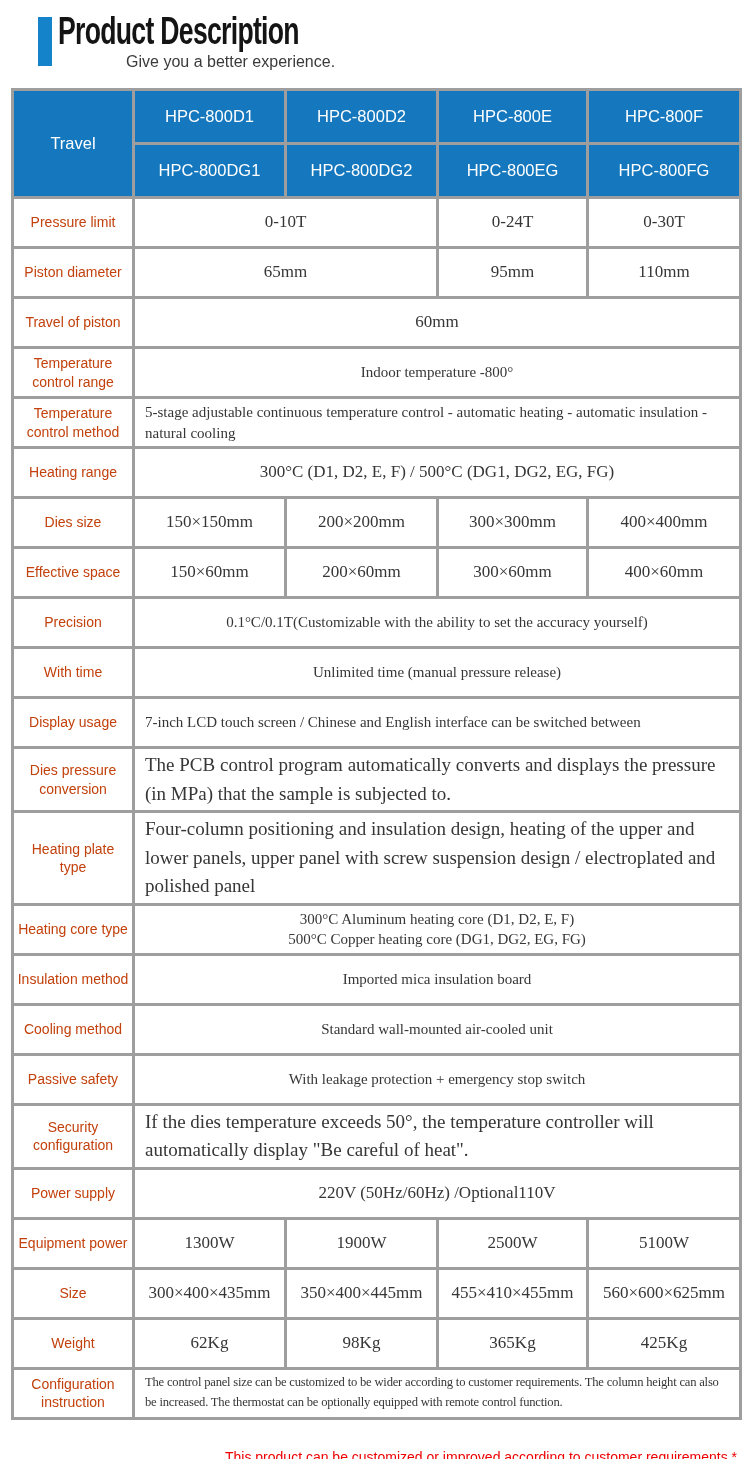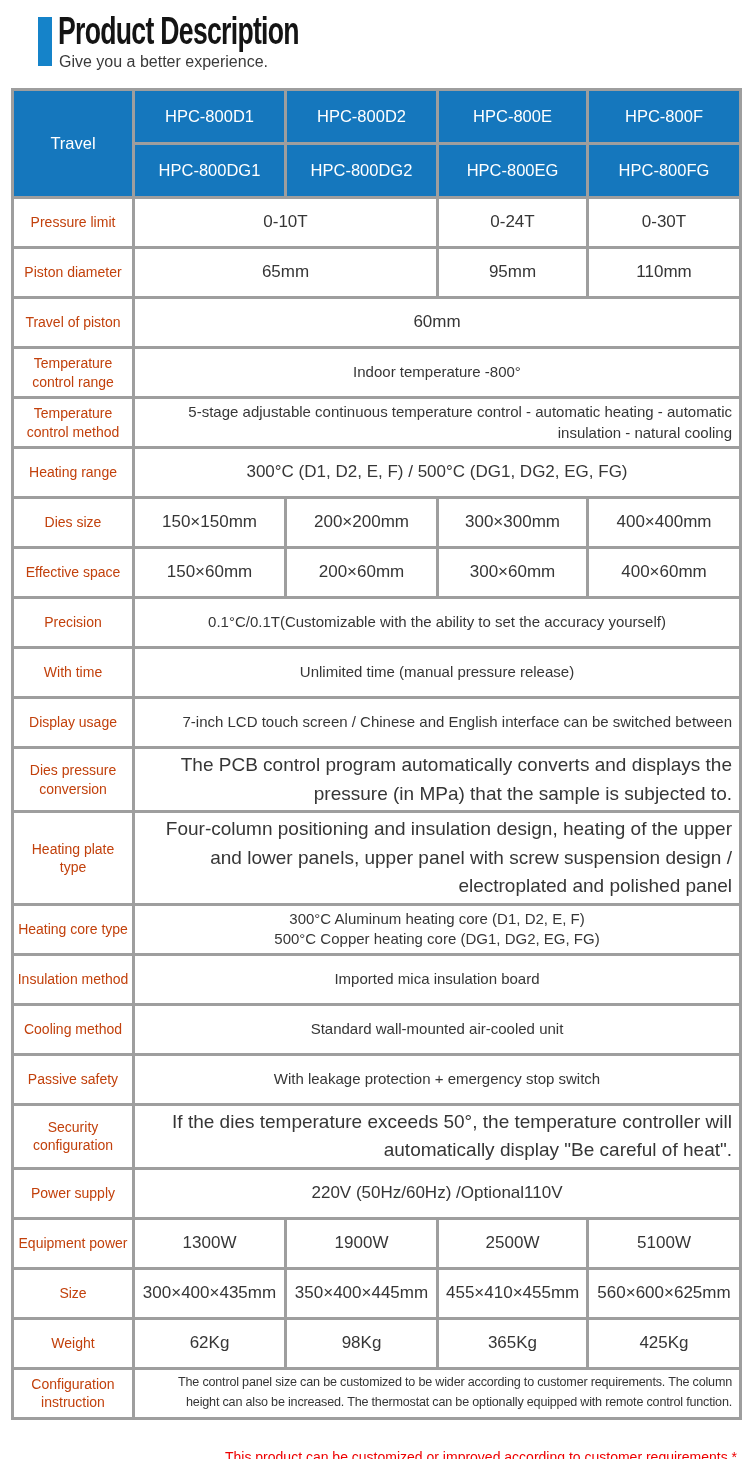--- a/index.html
+++ b/index.html
@@ -14,21 +14,21 @@
   body{
     width:750px;height:1459px;background:#ffffff;
     font-family:"Liberation Sans",sans-serif;color:var(--text_dark);
     overflow:hidden;
   }
   .page{padding:10px 11px 0 11px;}
 
   
   .hdr{display:flex;align-items:flex-start;margin:2px 0 14px 27px;height:62px;}
   .accent-bar{width:14px;height:49px;background:var(--bar_blue);margin-top:5px;flex:0 0 auto;}
-  .hdr-text{margin-left:6px;}
+  .hdr-text{margin-left:6px;text-align:center;}
   .title{
     display:inline-block;margin:0;color:#141414;
     font-size:38px;font-weight:bold;line-height:1.05;
     letter-spacing:-1px;white-space:nowrap;
     transform:scaleX(.70);transform-origin:left center;
   }
   .subtitle{margin:1px 0 0 1px;font-size:16px;color:#3a3a3a;}
 
   
   table.spec{border-collapse:collapse;table-layout:fixed;width:728px;}
@@ -43,23 +43,23 @@
   tr.model-row td,th.model-label{
     background:var(--accent_blue);color:#ffffff;
     text-align:center;font-size:16.5px;font-weight:normal;
   }
   th.label{
     background:#ffffff;font-weight:normal;font-size:14px;line-height:1.3;
     text-align:center;padding:2px 3px;color:#c2410c;
   }
   td.value{
     text-align:center;font-size:15px;padding:2px 7px;
-    white-space:pre-line;line-height:1.35;color:#363636;
-  }
-  td.value.left{text-align:right;padding-left:10px;}
+    white-space:pre-line;line-height:1.35;color:#363636;font-family:Liberation Serif, serif;
+  }
+  td.value.left{text-align:left;padding-left:10px;}
   td.v-lg{font-size:17px;}
   td.v-sm{font-size:19px;line-height:1.5;}
   td.v-xs{font-size:12.6px;line-height:1.55;letter-spacing:-0.2px;}
 
   
   .note{
     color:var(--note_red);font-weight:normal;font-size:14px;
     text-align:right;margin:29px 2px 0 0;white-space:nowrap;
   }
 </style>

